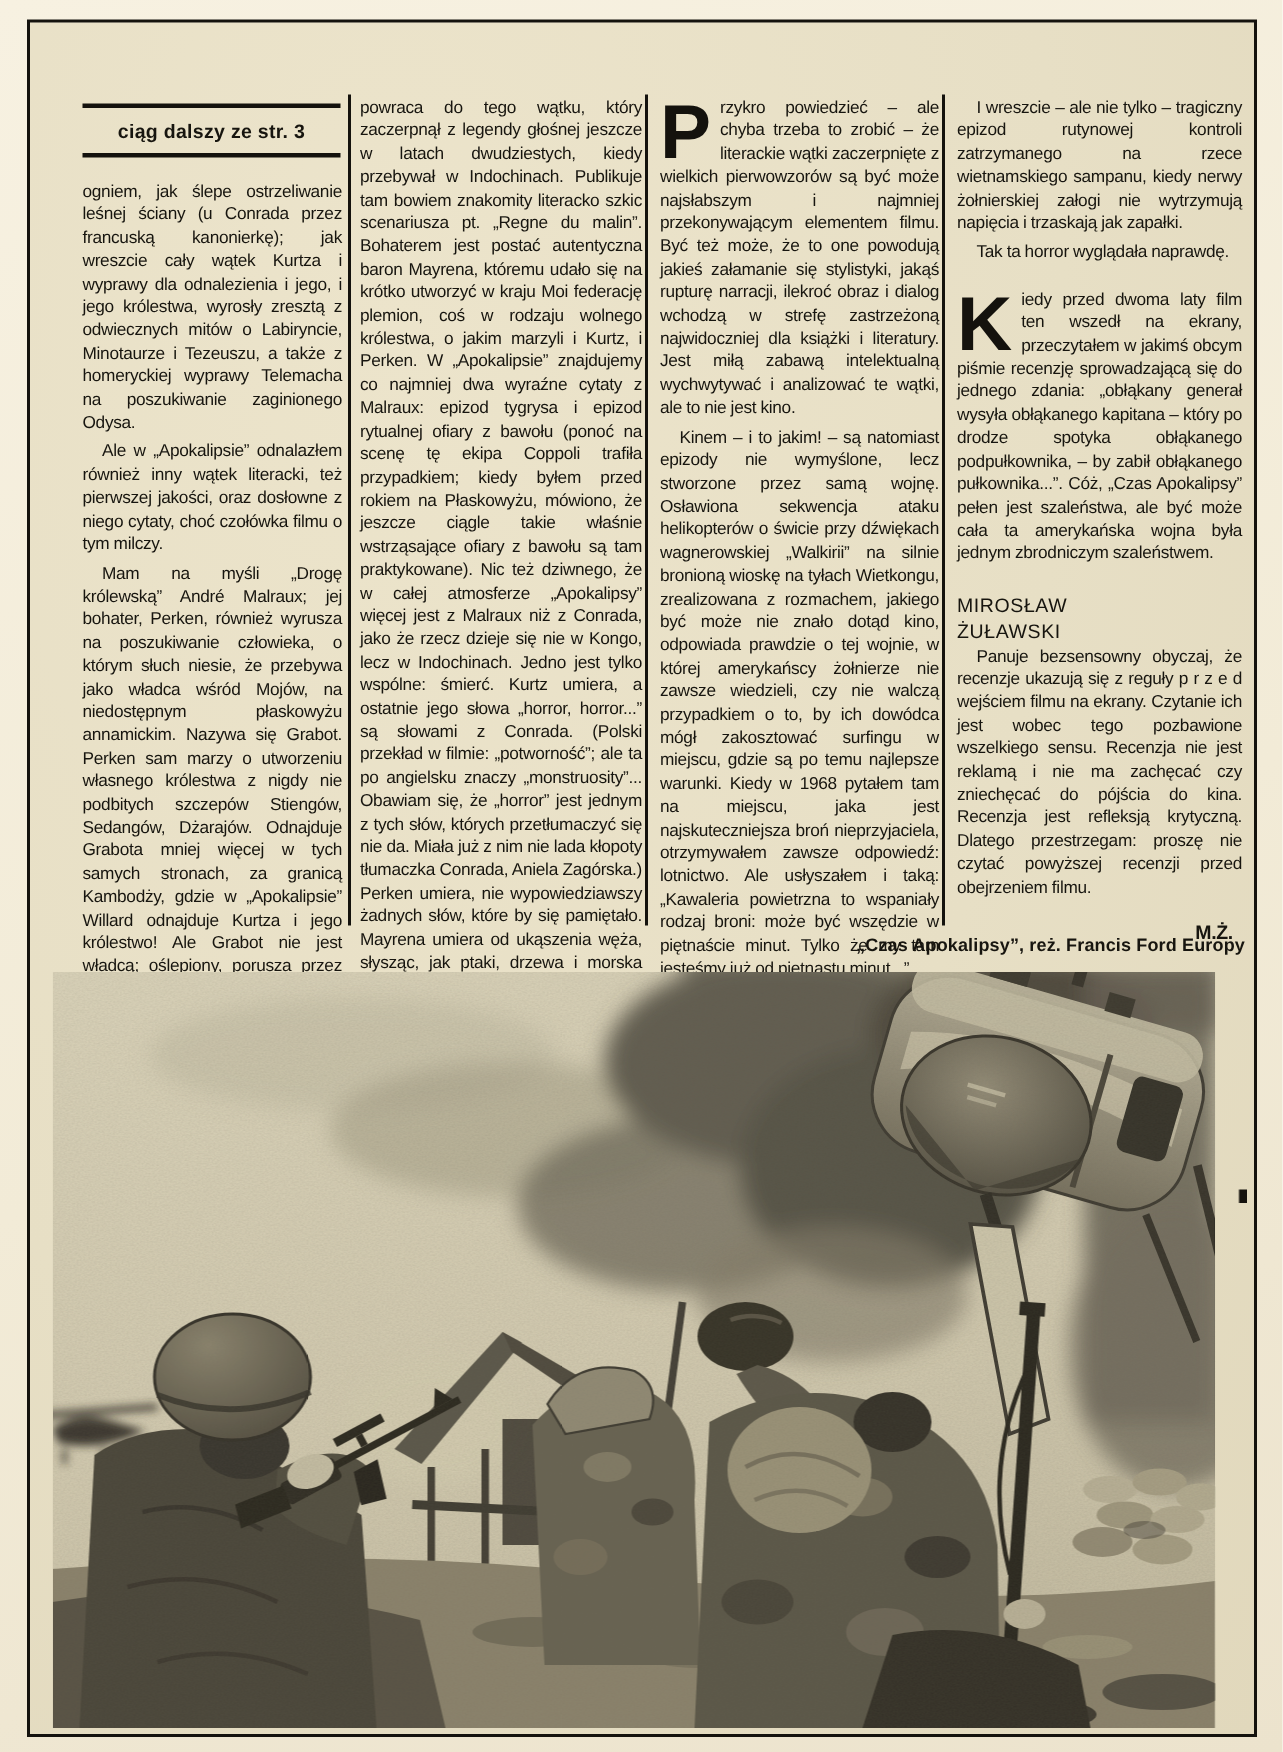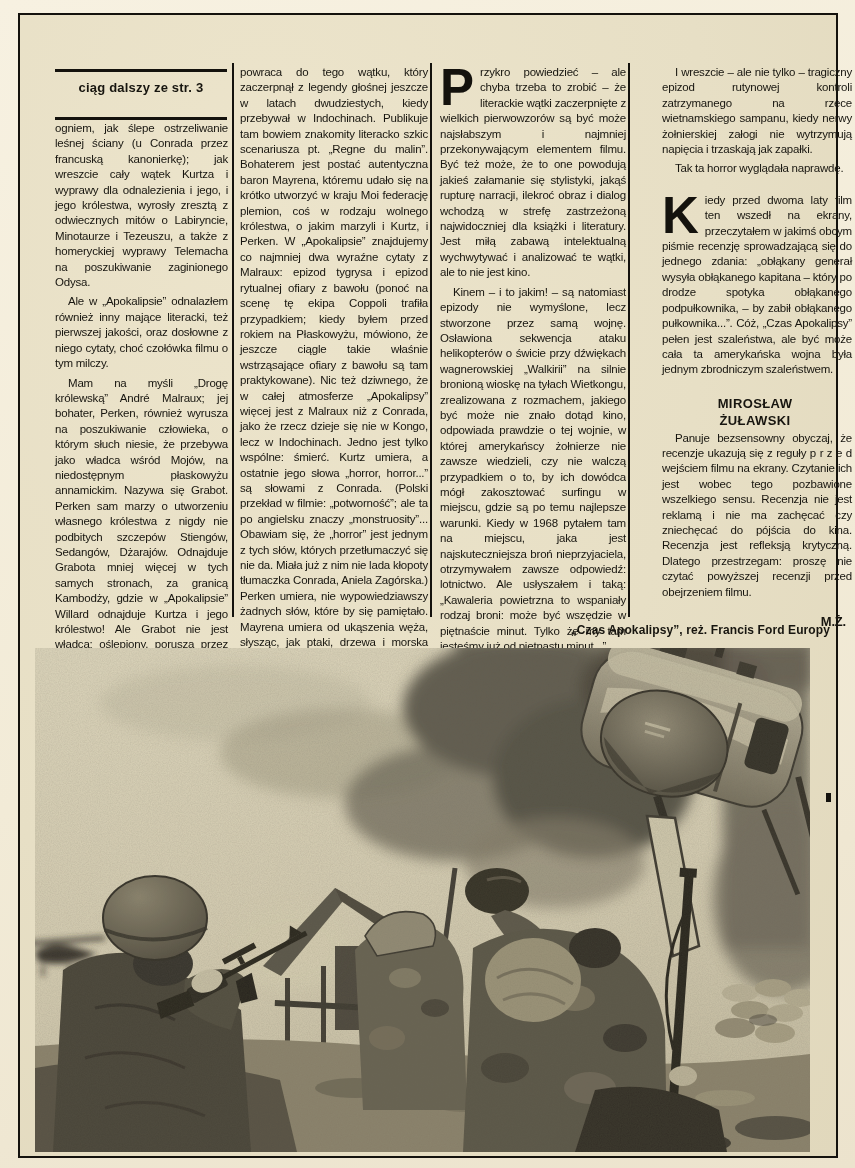--- a/index.html
+++ b/index.html
@@ -11,37 +11,37 @@
   }
   .page{
     position:absolute;left:18px;top:13px;width:816px;height:1141px;
     border:2px solid #14120d;
     background:radial-gradient(ellipse at 30% 18%, #ece4cb 0%, #e7dfc5 55%, #e1d8bc 100%);
   }
   .continuation{
     position:absolute;left:35px;top:54px;width:172px;
     border-top:3px solid #14120d;border-bottom:3px solid #14120d;
     text-align:center;font-weight:bold;font-size:13px;
-    padding:8px 0 22px 0;letter-spacing:.2px;
+    padding:8px 0 7px 0;letter-spacing:.2px;
   }
   .vrule{position:absolute;top:48px;width:2px;height:554px;background:#14120d;}
   .vr1{left:212px;} .vr2{left:410px;} .vr3{left:608px;}
   .column{
     position:absolute;font-size:11.5px;line-height:15.4px;
     text-align:justify;letter-spacing:-0.2px;word-spacing:-0.2px;
     hyphens:auto;-webkit-hyphens:auto;
   }
   .col1{left:35px;top:106px;width:173px;}
   .col2{left:220px;top:50px;width:188px;}
   .col3{left:420px;top:50px;width:186px;}
-  .col4{left:642px;top:50px;width:190px;}
+  .col4{left:618px;top:50px;width:190px;}
   .para{margin:0 0 4px 0;}
   .para.indent{text-indent:13px;}
   .para.gap{margin-top:16px;}
-  .para.byline{text-align:center;font-weight:bold;font-size:13px;letter-spacing:.4px;margin:0 4px 2px 0;}
+  .para.byline{text-align:left;font-weight:normal;font-size:13px;letter-spacing:.4px;margin:0 4px 2px 0;}
   .para.byline.gap{margin-top:18px;}
   .para.signature{text-align:right;font-weight:bold;font-size:13px;margin:14px 6px 0 0;}
   .para.ps-head{margin-bottom:1px;}
   .dropcap{
     float:left;font-weight:bold;font-size:51px;line-height:40px;
     padding:3px 6px 0 0;letter-spacing:0;color:#14120d;
   }
   .caption{
     position:absolute;top:608px;right:6px;
     font-weight:bold;font-size:12px;letter-spacing:.1px;
@@ -55,21 +55,21 @@
 <div class="page">
 
   <div class="continuation">ciąg dalszy ze str. 3</div>
 
   <div class="vrule vr1"></div>
   <div class="vrule vr2"></div>
   <div class="vrule vr3"></div>
 
   <div class="column col1">
       <p class="para body">ogniem, jak ślepe ostrzeliwanie leśnej ściany (u Conrada przez francuską kanonierkę); jak wreszcie cały wątek Kurtza i wyprawy dla odnalezienia i jego, i jego królestwa, wyrosły zresztą z odwiecznych mitów o Labiryncie, Minotaurze i Tezeuszu, a także z homeryckiej wyprawy Telemacha na poszukiwanie zaginionego Odysa.</p>
-      <p class="para body indent">Ale w „Apokalipsie” odnalazłem również inny mające literacki, też pierwszej jakości, oraz dosłowne z niego cytaty, choć czołówka filmu o tym milczy.</p>
+      <p class="para body indent">Ale w „Apokalipsie” odnalazłem również inny wątek literacki, też pierwszej jakości, oraz dosłowne z niego cytaty, choć czołówka filmu o tym milczy.</p>
       <p class="para body indent">Mam na myśli „Drogę królewską” André Malraux; jej bohater, Perken, również wyrusza na poszukiwanie człowieka, o którym słuch niesie, że przebywa jako władca wśród Mojów, na niedostępnym płaskowyżu annamickim. Nazywa się Grabot. Perken sam marzy o utworzeniu własnego królestwa z nigdy nie podbitych szczepów Stiengów, Sedangów, Dżarajów. Odnajduje Grabota mniej więcej w tych samych stronach, za granicą Kambodży, gdzie w „Apokalipsie” Willard odnajduje Kurtza i jego królestwo! Ale Grabot nie jest władcą; oślepiony, porusza przez cały dzień kierat w wiosce Stiengów. W scenerii „Drogi królewskiej” są takie same ruiny świątyń kmerskich, jak w ostatniej sekwencji „Apokalipsy”. Co więcej: w wydanych w trzydzieści siedem lat później „Antimémoirach” Malraux raz jeszcze</p>
     </div>
   <div class="column col2">
       <p class="para body">powraca do tego wątku, który zaczerpnął z legendy głośnej jeszcze w latach dwudziestych, kiedy przebywał w Indochinach. Publikuje tam bowiem znakomity literacko szkic scenariusza pt. „Regne du malin”. Bohaterem jest postać autentyczna baron Mayrena, któremu udało się na krótko utworzyć w kraju Moi federację plemion, coś w rodzaju wolnego królestwa, o jakim marzyli i Kurtz, i Perken. W „Apokalipsie” znajdujemy co najmniej dwa wyraźne cytaty z Malraux: epizod tygrysa i epizod rytualnej ofiary z bawołu (ponoć na scenę tę ekipa Coppoli trafiła przypadkiem; kiedy byłem przed rokiem na Płaskowyżu, mówiono, że jeszcze ciągle takie właśnie wstrząsające ofiary z bawołu są tam praktykowane). Nic też dziwnego, że w całej atmosferze „Apokalipsy” więcej jest z Malraux niż z Conrada, jako że rzecz dzieje się nie w Kongo, lecz w Indochinach. Jedno jest tylko wspólne: śmierć. Kurtz umiera, a ostatnie jego słowa „horror, horror...” są słowami z Conrada. (Polski przekład w filmie: „potworność”; ale ta po angielsku znaczy „monstruosity”... Obawiam się, że „horror” jest jednym z tych słów, których przetłumaczyć się nie da. Miała już z nim nie lada kłopoty tłumaczka Conrada, Aniela Zagórska.) Perken umiera, nie wypowiedziawszy żadnych słów, które by się pamiętało. Mayrena umiera od ukąszenia węża, słysząc, jak ptaki, drzewa i morska fala wołają: „Two-je-kró-les-two!”. I wraz z nimi umiera prastare marzenie białego człowieka o utworzeniu w sercu dziczy królestwa wolnego od grzechu pierworodnego Europy...</p>
     </div>
   <div class="column col3">
       <p class="para body"><span class="dropcap">P</span>rzykro powiedzieć – ale chyba trzeba to zrobić – że literackie wątki zaczerpnięte z wielkich pierwowzorów są być może najsłabszym i najmniej przekonywającym elementem filmu. Być też może, że to one powodują jakieś załamanie się stylistyki, jakąś rupturę narracji, ilekroć obraz i dialog wchodzą w strefę zastrzeżoną najwidoczniej dla książki i literatury. Jest miłą zabawą intelektualną wychwytywać i analizować te wątki, ale to nie jest kino.</p>
       <p class="para body indent">Kinem – i to jakim! – są natomiast epizody nie wymyślone, lecz stworzone przez samą wojnę. Osławiona sekwencja ataku helikopterów o świcie przy dźwiękach wagnerowskiej „Walkirii” na silnie bronioną wioskę na tyłach Wietkongu, zrealizowana z rozmachem, jakiego być może nie znało dotąd kino, odpowiada prawdzie o tej wojnie, w której amerykańscy żołnierze nie zawsze wiedzieli, czy nie walczą przypadkiem o to, by ich dowódca mógł zakosztować surfingu w miejscu, gdzie są po temu najlepsze warunki. Kiedy w 1968 pytałem tam na miejscu, jaka jest najskuteczniejsza broń nieprzyjaciela, otrzymywałem zawsze odpowiedź: lotnictwo. Ale usłyszałem i taką: „Kawaleria powietrzna to wspaniały rodzaj broni: może być wszędzie w piętnaście minut. Tylko że my tam jesteśmy już od piętnastu minut...”</p>
       <p class="para body indent">Równie słynna jest sekwencja nocnej walki o most Lung, w scenerii zgoła psychodelicznej, bo jakby widzianej oczyma kanoniera Lance, który właśnie połknął ostatnią pigułkę LSD.</p>
     </div>

